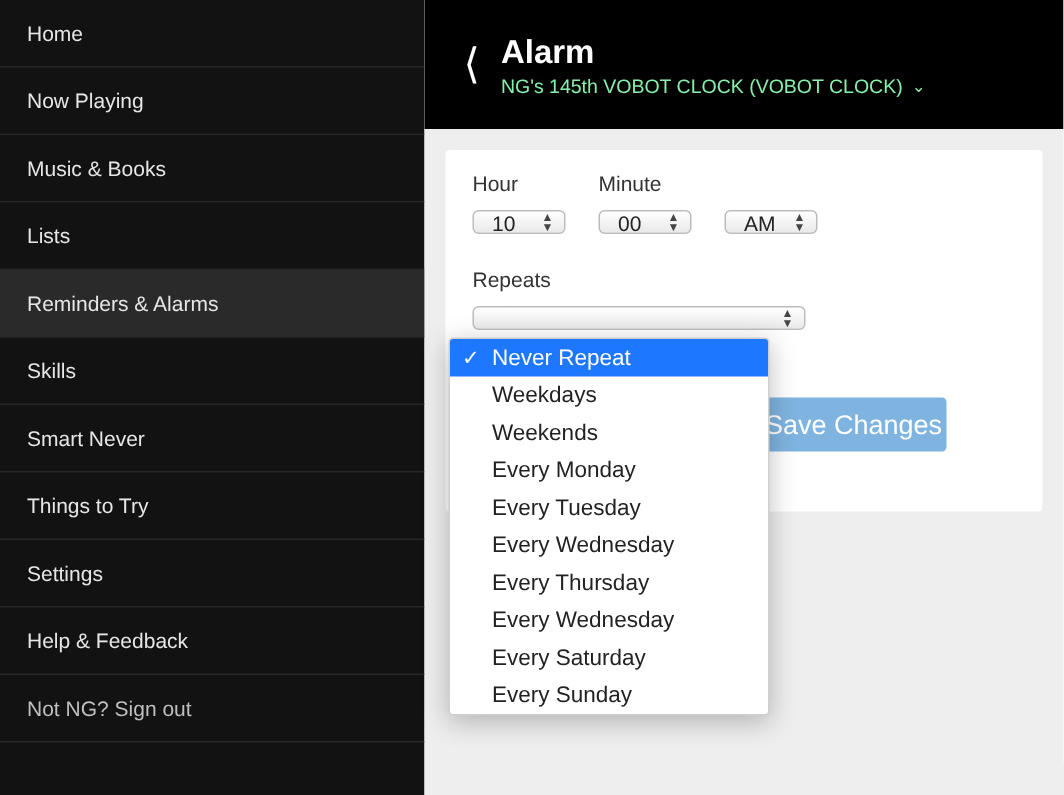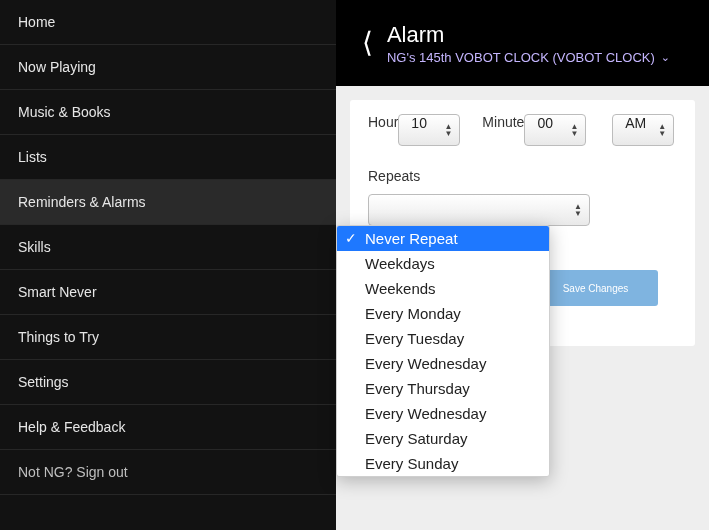--- a/index.html
+++ b/index.html
@@ -1,44 +1,44 @@
 <!DOCTYPE html>
 <html><head>
 <meta charset="utf-8">
 <style>
 *{box-sizing:border-box;margin:0;padding:0;font-family:-apple-system,BlinkMacSystemFont,"Segoe UI",Helvetica,Arial,sans-serif;font-weight:300}
 html,body{width:709px;height:530px;overflow:hidden}
 body{display:flex;background:#fff}
-.sidebar{width:336px;height:530px;background:#121212;display:flex;flex-direction:column}
+.sidebar{width:283px;height:530px;background:#121212;display:flex;flex-direction:column}
 .sidebar-item{color:#e6e6e6;padding:14px 18px;font-size:14px;border-bottom:1px solid #272727;cursor:pointer}
 .sidebar-item.active{background:#2a2a2a}
 .sidebar-item.signout{color:#bfbfbf}
 .header{background:#000;height:86px;color:#fff;display:flex;align-items:center;padding:0 12px}
 .back{font-size:28px;font-weight:400;padding:0 14px;cursor:pointer;line-height:1}
 .head-text{display:flex;flex-direction:column}
-.head-title{font-size:22px;font-weight:400}
-.head-sub{font-size:13px;color:#c4b5fd;display:flex;align-items:center;gap:6px;margin-top:2px}
+.head-title{font-size:22px;font-weight:700}
+.head-sub{font-size:13px;color:#86efac;display:flex;align-items:center;gap:6px;margin-top:2px}
 .chev{font-size:11px}
 .main{flex:1;display:flex;flex-direction:column;background:#eee;height:530px;position:relative}
 .panel{background:#fff;margin:14px 14px 0 14px;border-radius:3px;padding:14px 18px 40px 18px;position:relative}
 .row{display:flex;gap:22px}
-.field{display:flex;flex-direction:row}
+.field{display:flex;flex-direction:column}
 .label{font-size:14px;color:#333;margin-bottom:10px}
-.select{appearance:none;-webkit-appearance:none;background:linear-gradient(#fff,#e9e9e9);border:1px solid #bcbcbc;border-radius:4px;height:32px;padding:0 24px 0 12px;font-size:14px;width:62px;position:relative;color:#222}
+.select{appearance:none;-webkit-appearance:none;background:linear-gradient(#fff,#e9e9e9);border:1px solid #bcbcbc;border-radius:4px;height:16px;padding:0 24px 0 12px;font-size:14px;width:62px;position:relative;color:#222}
 .select.wide{width:62px}
 .select-wrap{position:relative;display:inline-block}
 .select-caret{position:absolute;right:8px;top:50%;transform:translateY(-50%);display:flex;flex-direction:column;pointer-events:none;font-size:8px;line-height:7px;color:#444}
 .repeats{margin-top:22px}
 .repeats .big{width:222px}
-.dropdown{position:absolute;left:0;top:225px;width:214px;background:#fff;border:1px solid #cfcfcf;border-radius:3px;box-shadow:0 4px 18px rgba(0,0,0,.25);overflow:hidden;z-index:20}
+.dropdown{position:absolute;left:16px;top:225px;width:214px;background:#fff;border:1px solid #cfcfcf;border-radius:3px;box-shadow:0 4px 18px rgba(0,0,0,.25);overflow:hidden;z-index:20}
 .dd-item{padding:4px 10px 4px 28px;font-size:15px;color:#222;cursor:pointer;position:relative}
 .dd-item.sel{background:#1e78ff;color:#fff}
 .dd-item.sel::before{content:"✓";position:absolute;left:8px;top:4px;font-size:14px}
 .buttons{display:flex;gap:22px;justify-content:center;margin-top:40px}
-.btn{width:124px;height:36px;border-radius:3px;font-size:10px;cursor:pointer;border:none}
+.btn{width:124px;height:36px;border-radius:3px;font-size:18px;cursor:pointer;border:none}
 .btn-cancel{background:#fff;border:1px solid #ccc;color:#333;visibility:hidden}
 .btn-save{background:#7fb4e0;color:#fff}
 </style>
 </head>
 <body>
 
 <div class="sidebar">
   <div class="sidebar-item">Home</div>
   <div class="sidebar-item">Now Playing</div>
   <div class="sidebar-item">Music &amp; Books</div>

